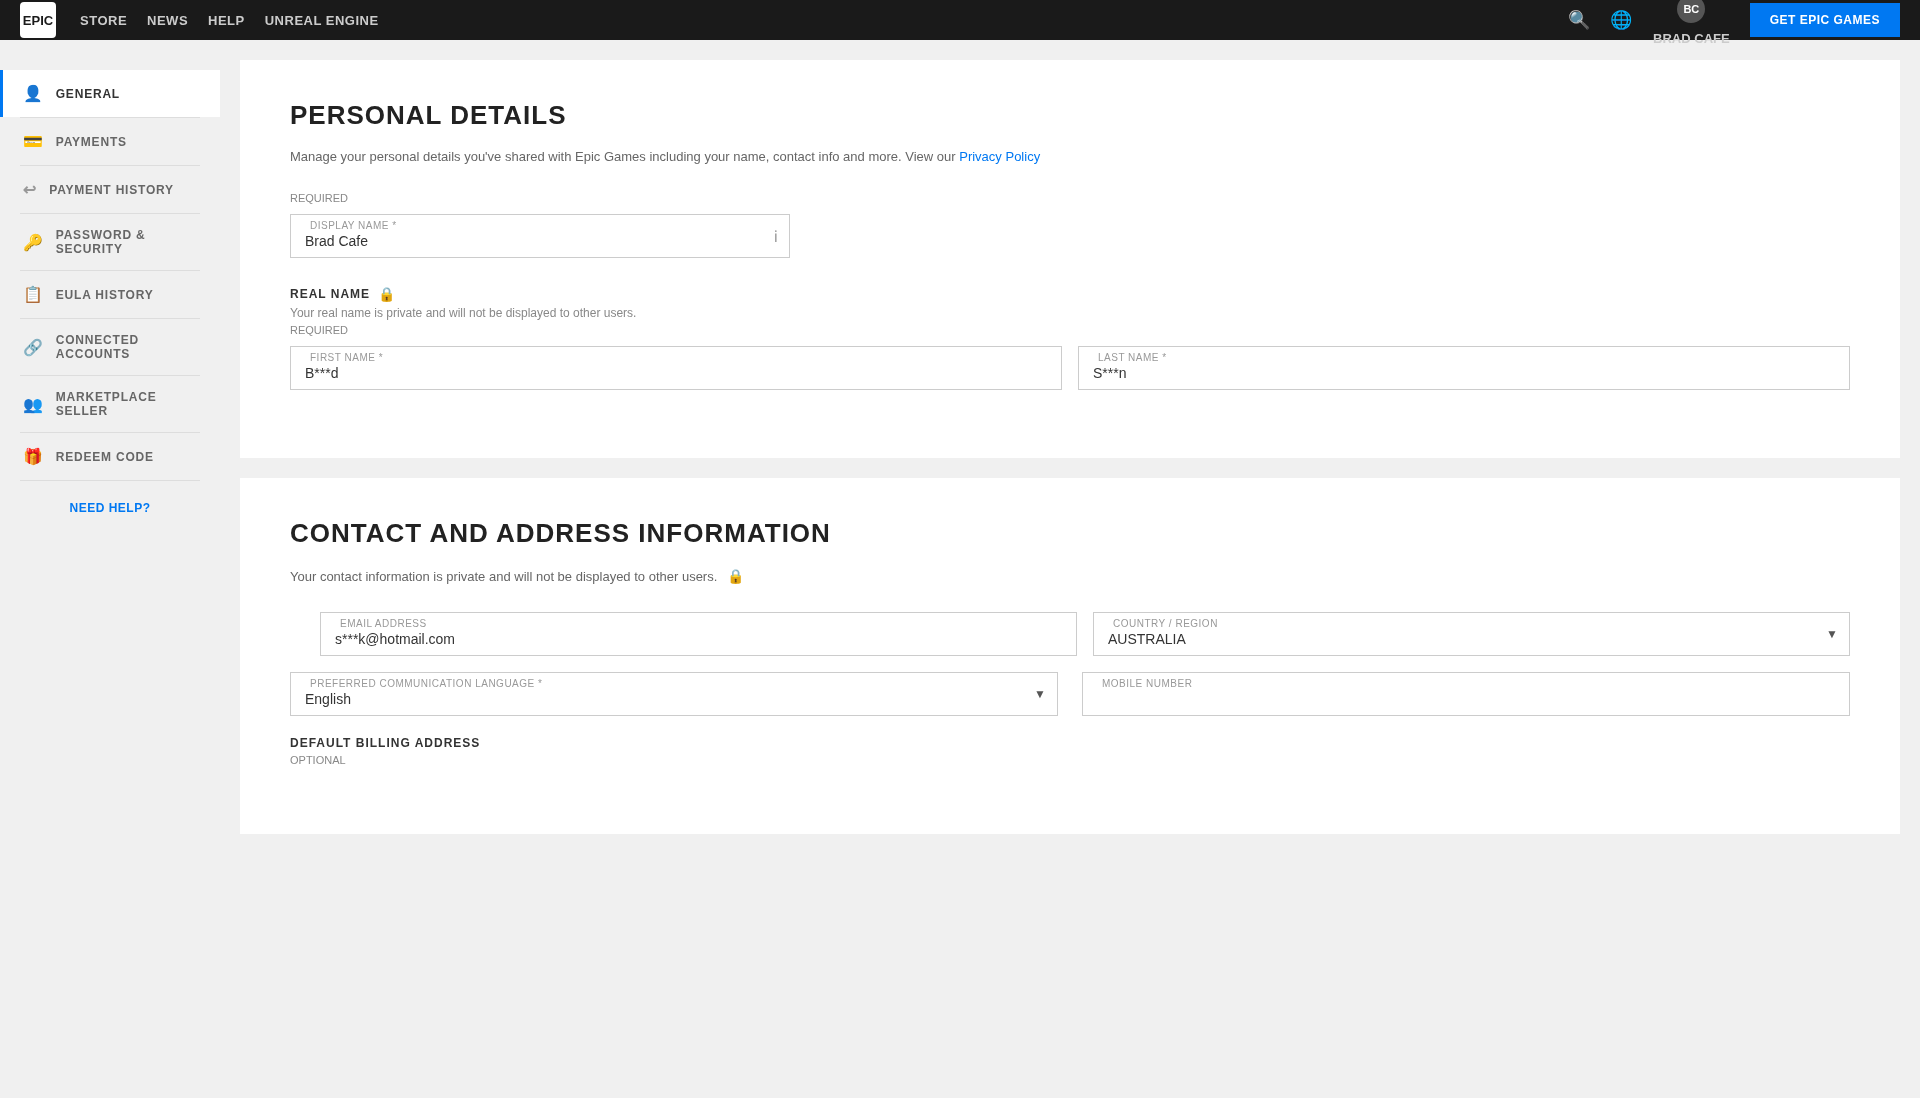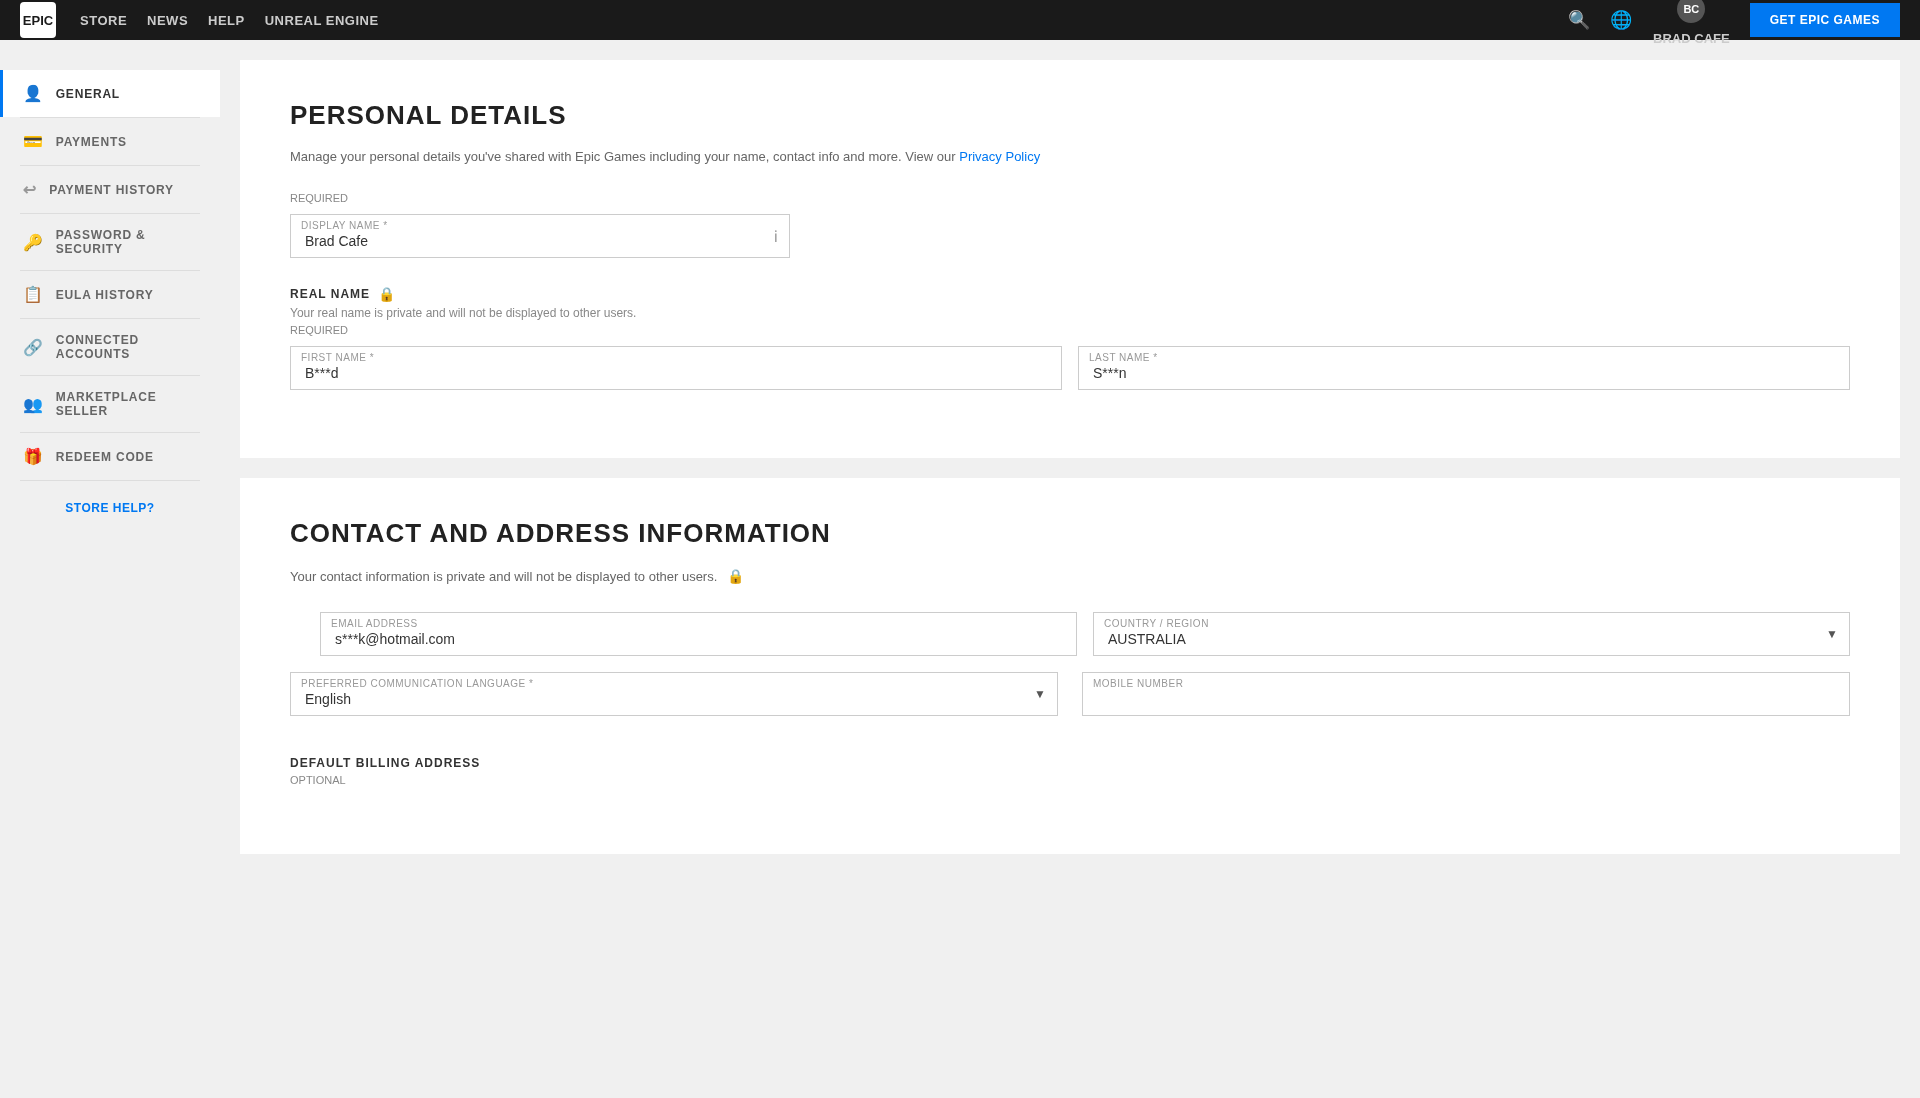--- a/index.html
+++ b/index.html
@@ -150,21 +150,21 @@
       font-size: 14px;
       color: #333;
       outline: none;
       background: #fff;
       appearance: none;
       -webkit-appearance: none;
     }
     .form-field label {
       position: absolute;
       top: 6px;
-      left: 11px;
+      left: 20px;
       font-size: 10px;
       color: #999;
       letter-spacing: 0.5px;
       text-transform: uppercase;
       pointer-events: none;
     }
     .form-field .info-icon {
       position: absolute;
       right: 12px;
       top: 50%;
@@ -249,21 +249,21 @@
     <div class="sidebar-item">
       <span class="sidebar-item-icon">👥</span>
       <span>MARKETPLACE SELLER</span>
     </div>
     <div class="sidebar-divider"></div>
     <div class="sidebar-item">
       <span class="sidebar-item-icon">🎁</span>
       <span>REDEEM CODE</span>
     </div>
     <div class="sidebar-divider"></div>
-    <div class="sidebar-help">STORE HELP?</div>
+    <div class="sidebar-help">NEED HELP?</div>
   </aside>
 
   <main class="main-content">
 
     <section class="content-section">
       <h1 class="section-title">PERSONAL DETAILS</h1>
       <p class="section-desc">
         <span>Manage your personal details you've shared with Epic Games including your name, contact info and more. View our</span>
         <a href="#">Privacy Policy</a>
       </p>
@@ -311,21 +311,21 @@
         </div>
         <div class="form-field">
           <label>COUNTRY / REGION</label>
           <select>
             <option>AUSTRALIA</option>
           </select>
           <span class="dropdown-arrow">▼</span>
         </div>
       </div>
 
-      <div class="form-row" style="margin-bottom: 40px; gap: 24px;">
+      <div class="form-row" style="margin-bottom: 20px; gap: 24px;">
         <div class="form-field">
           <label>PREFERRED COMMUNICATION LANGUAGE *</label>
           <select>
             <option>English</option>
           </select>
           <span class="dropdown-arrow">▼</span>
         </div>
         <div class="form-field">
           <label>MOBILE NUMBER</label>
           <input type="tel" style="">

